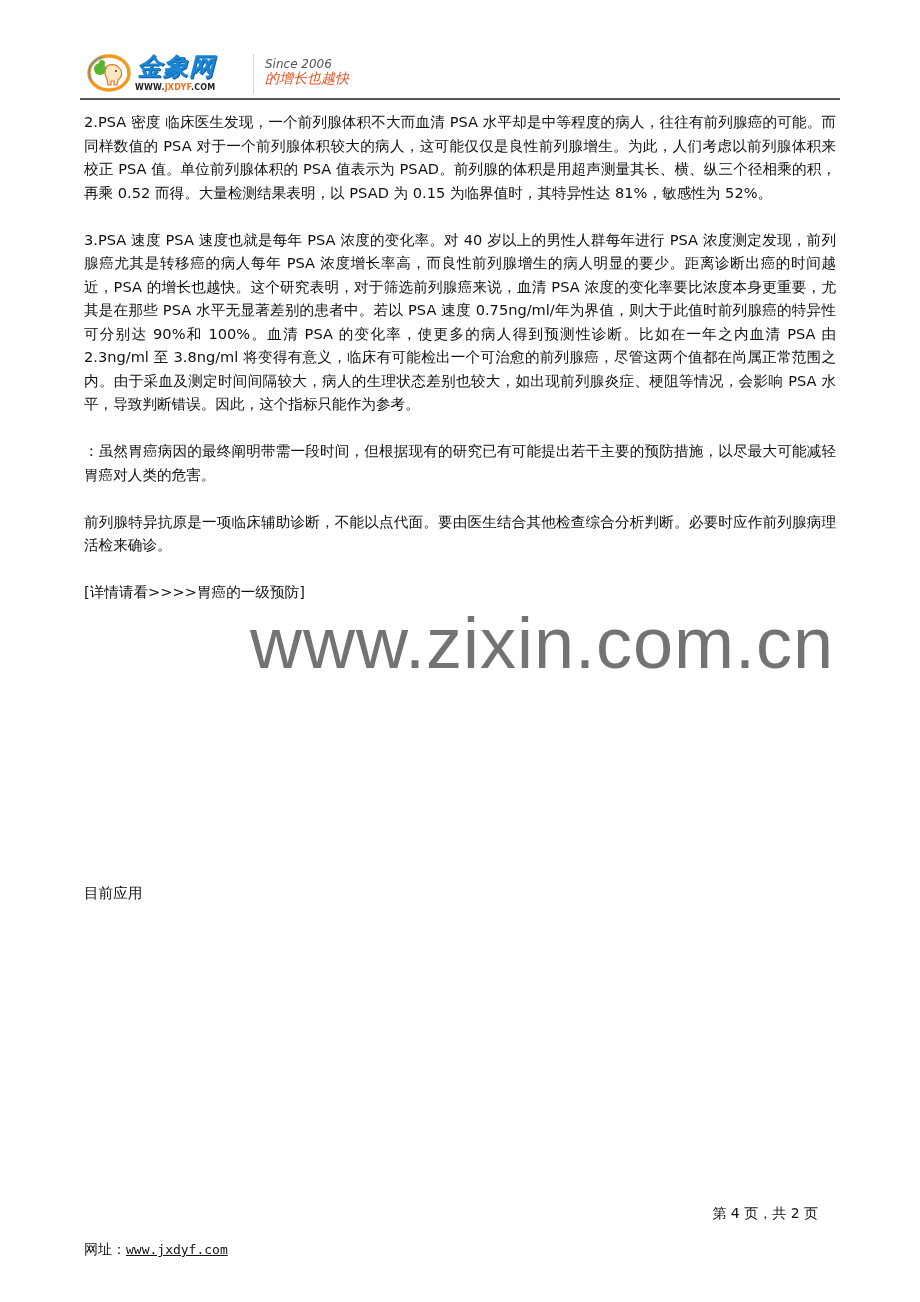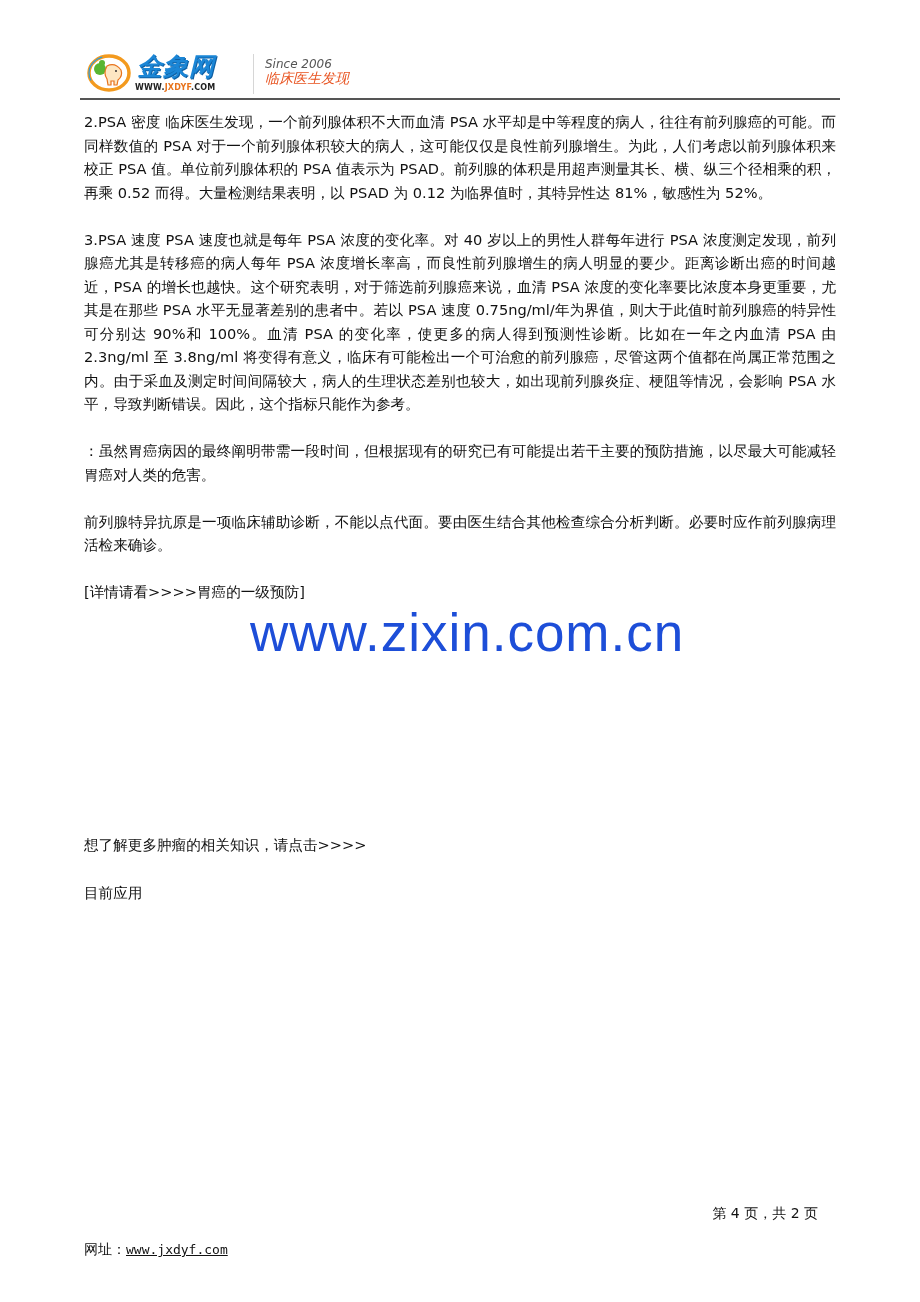--- a/index.html
+++ b/index.html
@@ -20,21 +20,21 @@
   .header-sep { position: absolute; left: 168px; top: 6px; width: 1px; height: 40px; background: #d6d6d6; }
   .slogan-since { position: absolute; left: 180px; top: 9px; font-size: 12px; font-style: italic; color: #555; }
   .slogan-main { position: absolute; left: 180px; top: 22px; font-size: 14px; font-style: italic; color: #e8521f; }
   .header-rule { position: absolute; left: 80px; top: 98px; width: 760px; height: 2px; background: #555; }
 
   
   .content { position: absolute; left: 84px; top: 110px; width: 752px; font-size: 14.6px; line-height: 23.5px; }
   .para { margin: 0; text-align: justify; }
   .para + .para { margin-top: 23.5px; }
 
-  .watermark { position: absolute; left: 250px; top: 602px; font-size: 53px; color: #1d4ed8;
+  .watermark { position: absolute; left: 250px; top: 602px; font-size: 72px; color: #737373;
                font-family: "Liberation Sans", sans-serif; letter-spacing: 1px; pointer-events: none; }
 
   .more-link { position: absolute; left: 84px; top: 836px; font-size: 14.6px; }
   .channel { position: absolute; left: 84px; top: 884px; font-size: 14.6px; }
 
   
   .footer { position: absolute; left: 84px; top: 1205px; width: 734px; font-size: 14px; }
   .footer-left { position: absolute; left: 0; top: 0; white-space: nowrap; margin-top: 36px; }
   .footer-url { font-family: "DejaVu Sans Mono", monospace; text-decoration: underline; color: #111; font-size: 13px; }
   .footer-right { position: absolute; right: 0; top: 0; white-space: nowrap; }
@@ -52,34 +52,33 @@
         <circle cx="13" cy="17" r="6" fill="#59b531"></circle>
         <circle cx="15" cy="11" r="3" fill="#59b531"></circle>
         <path d="M20 14 q8 -4 14 4 q2 6 -3 10 l-1 5 h-3 l0 -4 h-3 l0 4 h-3 l-1 -6 q-4 -6 0 -13z" fill="#fde7c3" stroke="#e8731c" stroke-width="1.2"></path>
         <circle cx="29" cy="19" r="1" fill="#333"></circle>
       </svg>
       <span class="logo-text">金象网</span>
       <span class="logo-url"><span>WWW.</span><span class="accent">JXDYF</span><span>.COM</span></span>
     </div>
     <div class="header-sep"></div>
     <div class="slogan-since">Since 2006</div>
-    <div class="slogan-main">临床医生发现</div>
+    <div class="slogan-main">的增长也越快</div>
   </div>
   <div class="header-rule"></div>
 
   <div class="content">
-    <p class="para">2.PSA 密度  临床医生发现，一个前列腺体积不大而血清 PSA 水平却是中等程度的病人，往往有前列腺癌的可能。而同样数值的 PSA 对于一个前列腺体积较大的病人，这可能仅仅是良性前列腺增生。为此，人们考虑以前列腺体积来校正 PSA 值。单位前列腺体积的 PSA 值表示为 PSAD。前列腺的体积是用超声测量其长、横、纵三个径相乘的积，再乘 0.52 而得。大量检测结果表明，以 PSAD 为 0.12 为临界值时，其特异性达 81%，敏感性为 52%。</p>
+    <p class="para">2.PSA 密度  临床医生发现，一个前列腺体积不大而血清 PSA 水平却是中等程度的病人，往往有前列腺癌的可能。而同样数值的 PSA 对于一个前列腺体积较大的病人，这可能仅仅是良性前列腺增生。为此，人们考虑以前列腺体积来校正 PSA 值。单位前列腺体积的 PSA 值表示为 PSAD。前列腺的体积是用超声测量其长、横、纵三个径相乘的积，再乘 0.52 而得。大量检测结果表明，以 PSAD 为 0.15 为临界值时，其特异性达 81%，敏感性为 52%。</p>
     <p class="para">3.PSA 速度  PSA 速度也就是每年 PSA 浓度的变化率。对 40 岁以上的男性人群每年进行 PSA 浓度测定发现，前列腺癌尤其是转移癌的病人每年 PSA 浓度增长率高，而良性前列腺增生的病人明显的要少。距离诊断出癌的时间越近，PSA 的增长也越快。这个研究表明，对于筛选前列腺癌来说，血清 PSA 浓度的变化率要比浓度本身更重要，尤其是在那些 PSA 水平无显著差别的患者中。若以 PSA 速度 0.75ng/ml/年为界值，则大于此值时前列腺癌的特异性可分别达 90%和 100%。血清 PSA 的变化率，使更多的病人得到预测性诊断。比如在一年之内血清 PSA 由 2.3ng/ml 至  3.8ng/ml 将变得有意义，临床有可能检出一个可治愈的前列腺癌，尽管这两个值都在尚属正常范围之内。由于采血及测定时间间隔较大，病人的生理状态差别也较大，如出现前列腺炎症、梗阻等情况，会影响 PSA 水平，导致判断错误。因此，这个指标只能作为参考。</p>
     <p class="para">：虽然胃癌病因的最终阐明带需一段时间，但根据现有的研究已有可能提出若干主要的预防措施，以尽最大可能减轻胃癌对人类的危害。</p>
     <p class="para">前列腺特异抗原是一项临床辅助诊断，不能以点代面。要由医生结合其他检查综合分析判断。必要时应作前列腺病理活检来确诊。</p>
     <p class="para">[详情请看&gt;&gt;&gt;&gt;胃癌的一级预防]</p>
   </div>
 
   <div class="watermark">www.zixin.com.cn</div>
 
-  <div class="more-link">想了解更多肿瘤的相关知识，请点击&gt;&gt;&gt;&gt;</div>
   <div class="channel">目前应用</div>
 
   <div class="footer">
     <span class="footer-left"><span>网址：</span><span class="footer-url">www.jxdyf.com</span></span>
     <span class="footer-right">第 4 页，共 2 页</span>
   </div>
 </div>
 
 </body></html>

